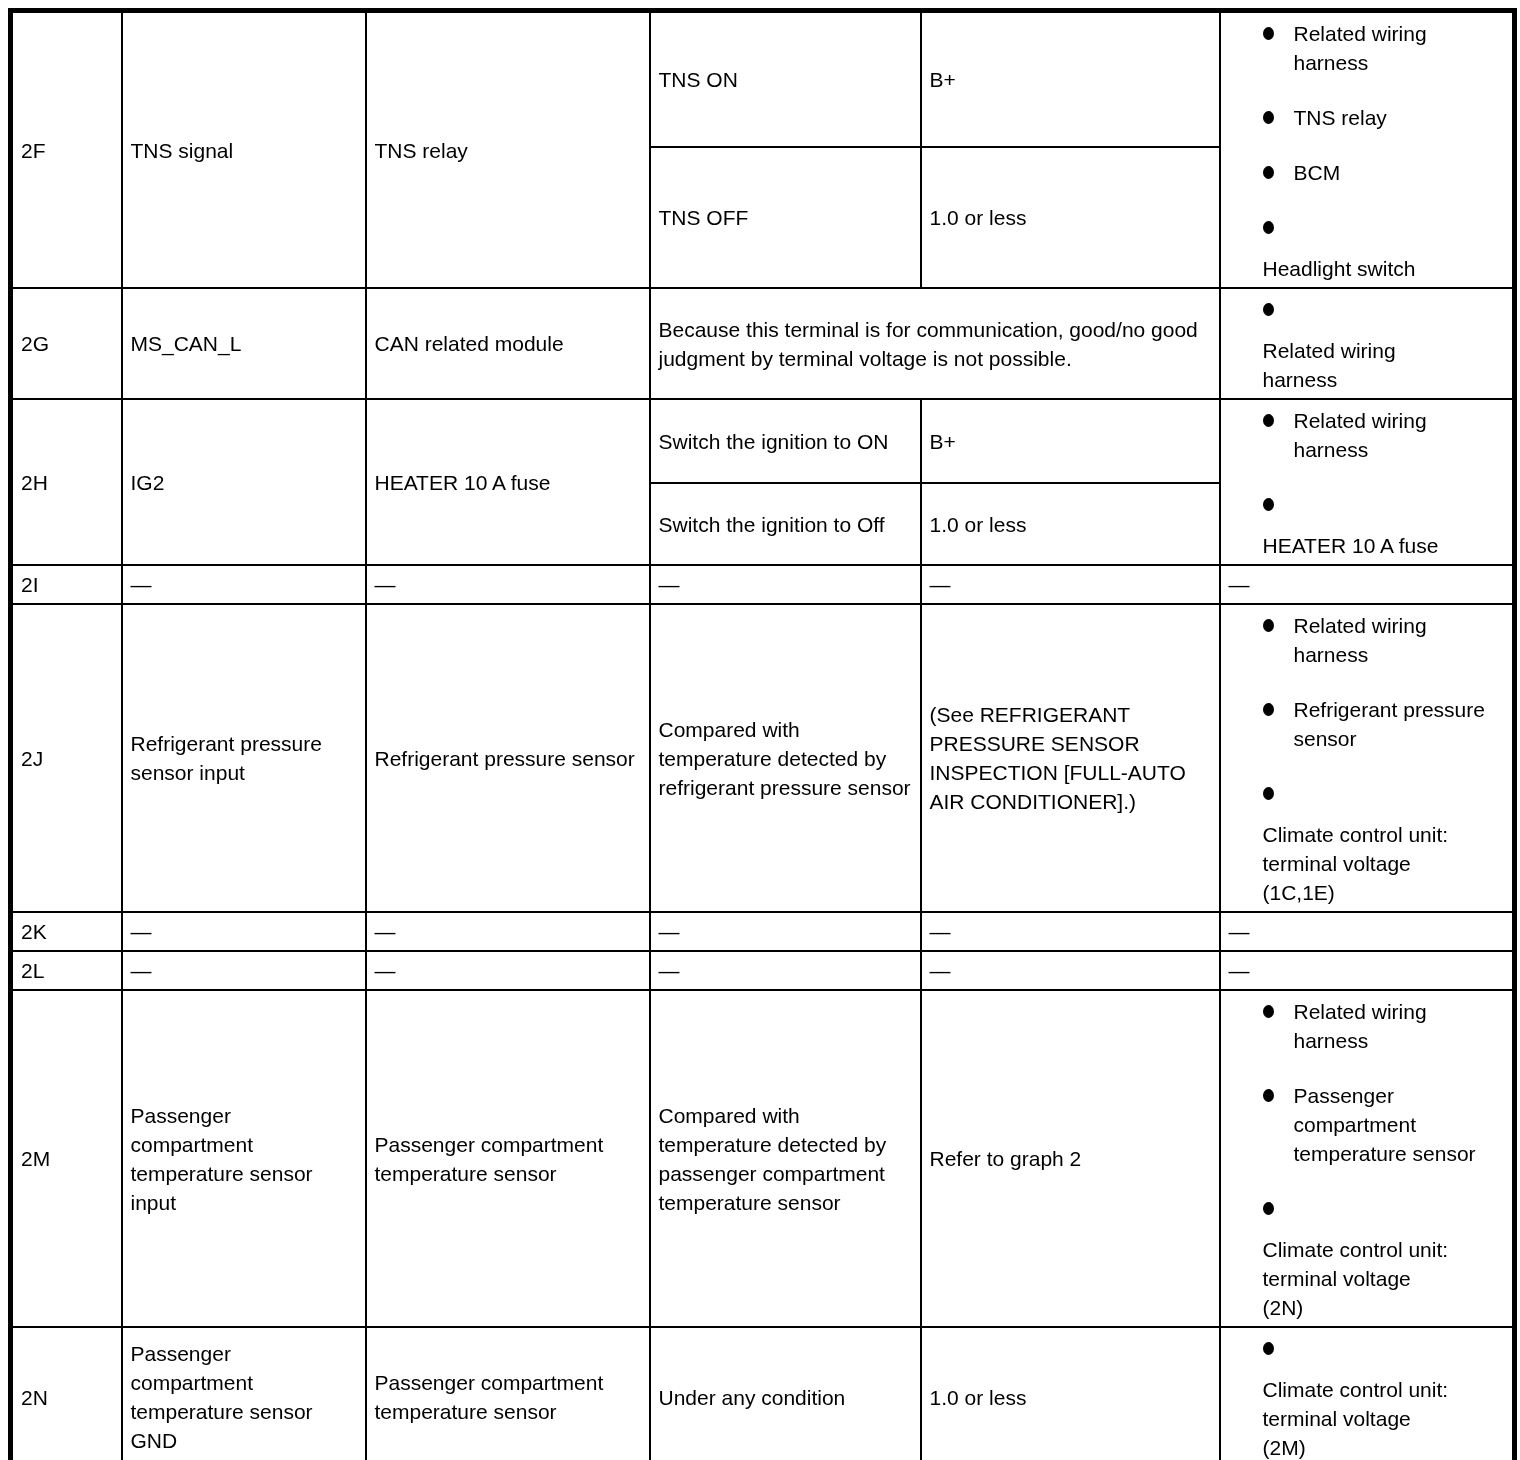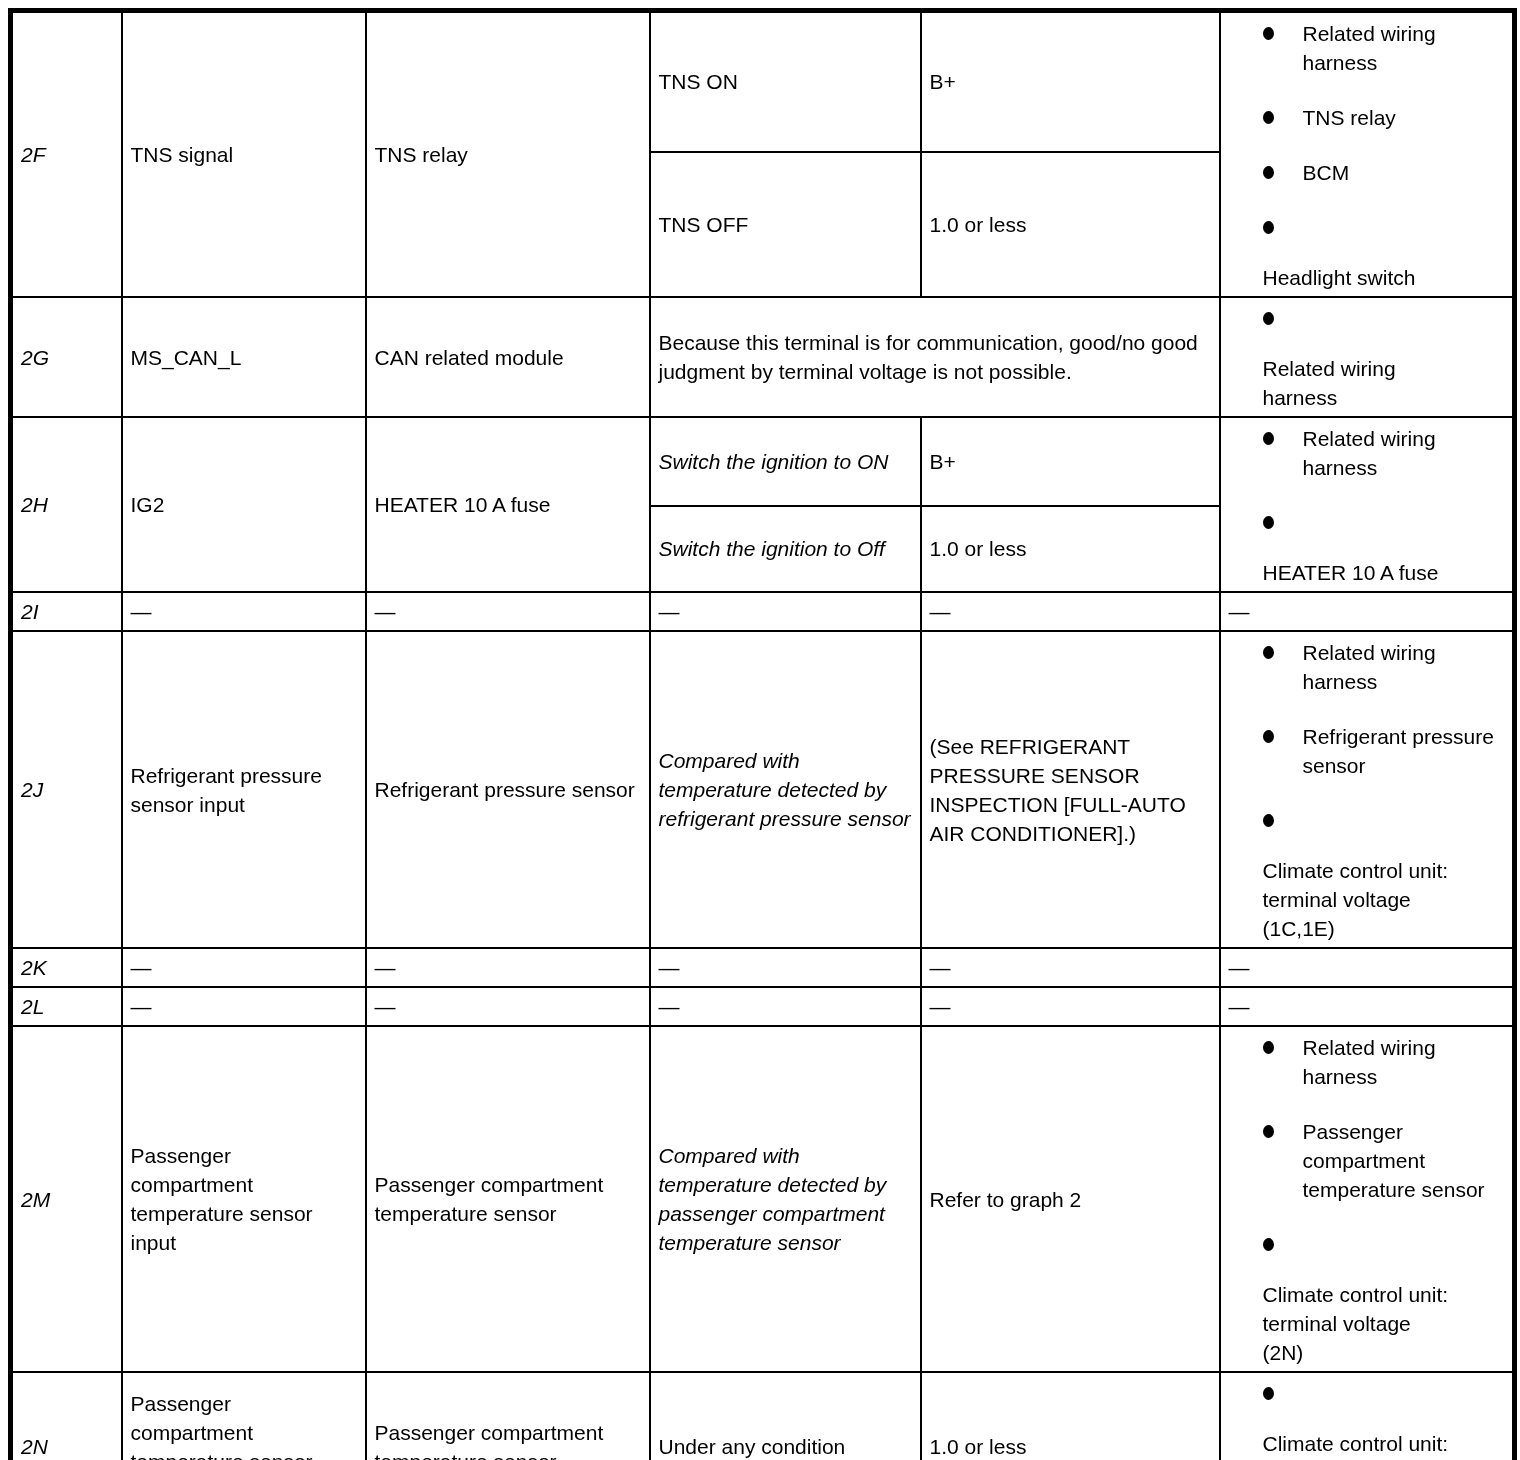--- a/index.html
+++ b/index.html
@@ -19,32 +19,32 @@
   }
   table.tv td {
     border: 2px solid #000000;
     font-size: 21px;
     line-height: 29px;
     padding: 4px 8px;
     vertical-align: middle;
     overflow: hidden;
     word-wrap: break-word;
   }
-  td.c-term { padding-left: 5px; font-style: italic; }
+  td.c-term { padding-left: 5px; }
   
   td.sub-b { border-bottom-width: 1px; }
   td.sub-t { border-top-width: 1px; }
   
-  td.c-cond-narrow { padding-right: 28px; font-style: italic; }
+  td.c-cond-narrow { padding-right: 28px; }
   td.c-volt-narrow { padding-right: 62px; }
   td.c-note { padding-right: 88px; }
   
   td.c-insp { vertical-align: top; padding-top: 10px; }
   ul.blist { list-style: none; margin: 0; padding: 2px 0 0 34px; }
-  ul.blist li { display: flex; align-items: flex-start; gap: 29px; margin: 0 0 26px 0; }
+  ul.blist li { display: flex; align-items: flex-start; gap: 20px; margin: 0 0 26px 0; }
   ul.blist li:last-child { margin-bottom: 0; flex-direction: column; }
   .bullet {
     flex: 0 0 auto;
     width: 11px; height: 13px;
     border-radius: 50%;
     background: #000000;
     margin-top: 8px;
   }
   .btext { display: block; max-width: 192px; }
 </style>

